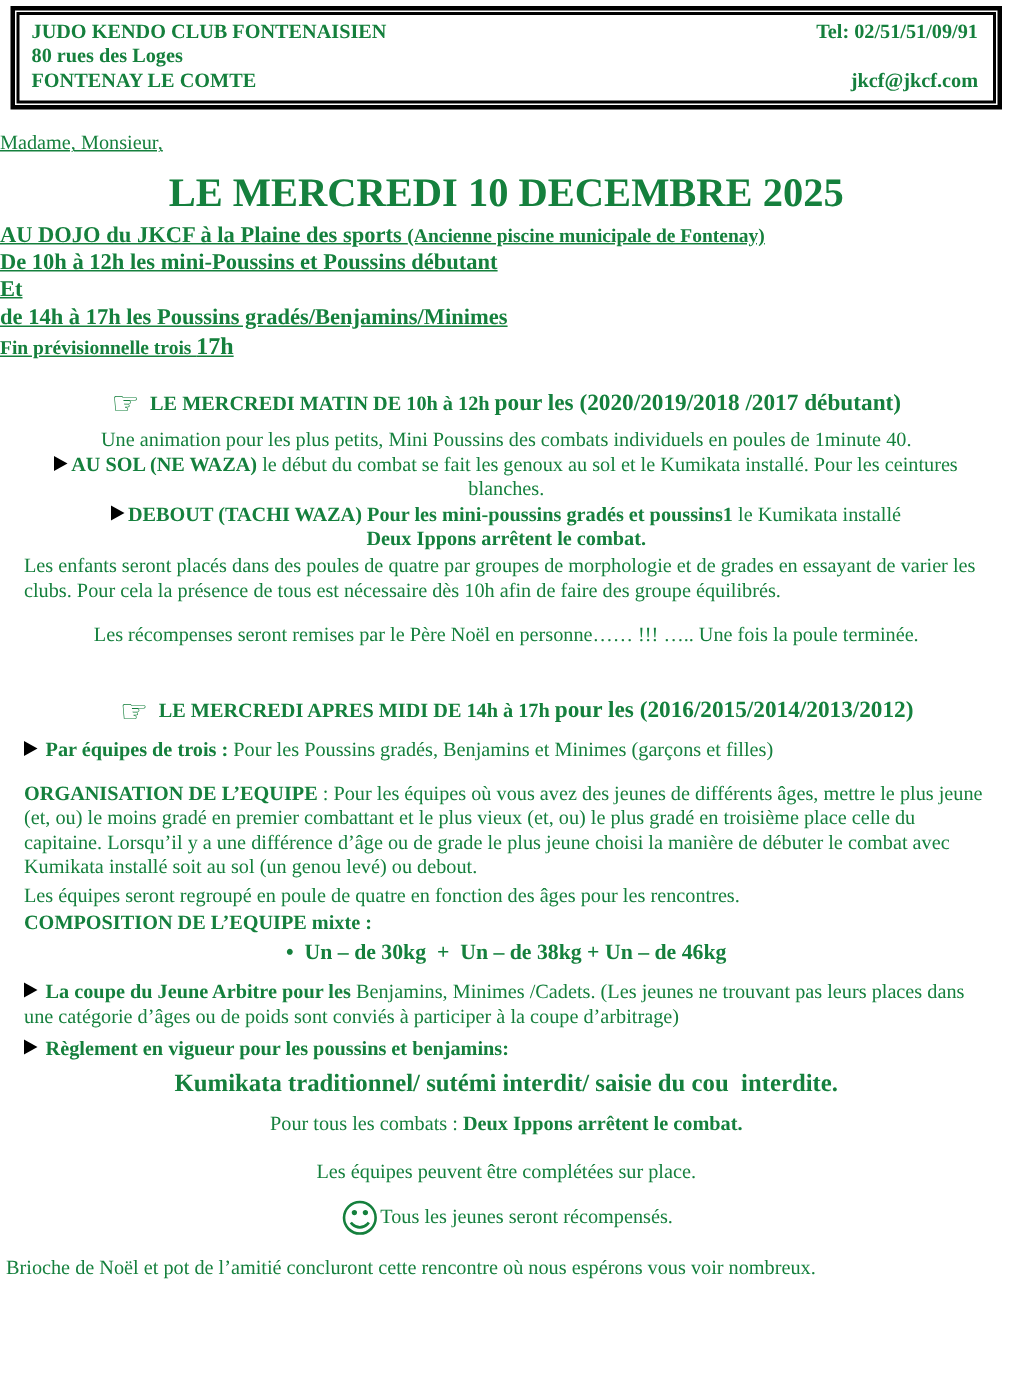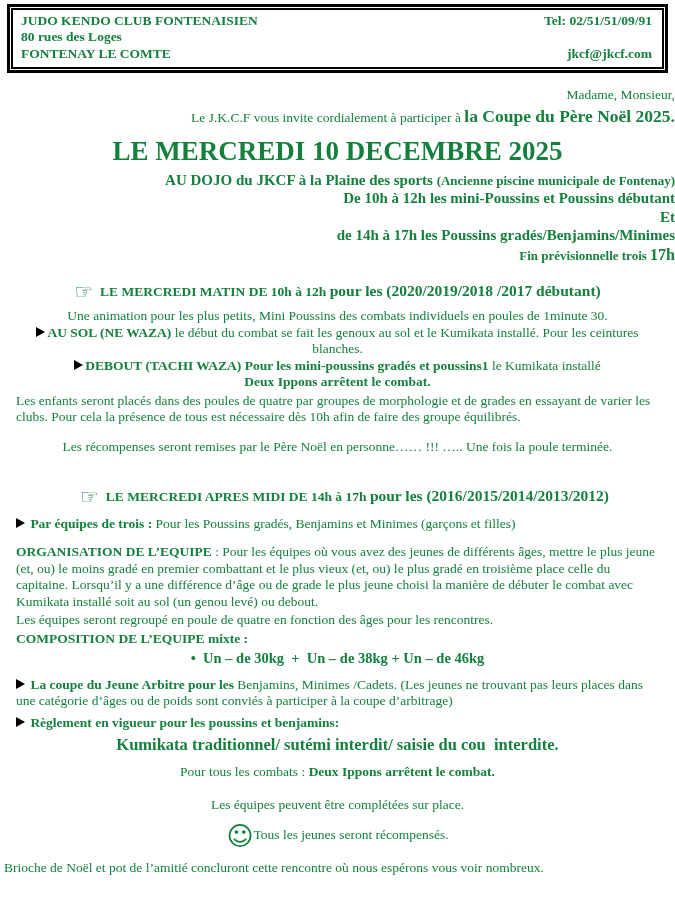--- a/index.html
+++ b/index.html
@@ -11,21 +11,21 @@
   }
   
   .letterhead { margin: 4px 7px 14px 7px; border: 3px solid #000; padding: 1px; }
   .letterhead-inner {
     border: 2px solid #000; padding: 3px 10px 5px 8px;
     display: flex; justify-content: space-between;
     font-weight: bold; font-size: 13.5px;
   }
   .lh-right { display: flex; flex-direction: column; justify-content: space-between; text-align: right; }
   
-  .center { text-align: right; }
+  .center { text-align: left; text-decoration: underline; }
   .salutation { margin: 8px 0 2px; }
   .invite { margin: 0 0 4px; }
   .invite-event { font-size: 17.5px; font-weight: bold; }
   .main-title { font-size: 27px; font-weight: bold; text-align: center; margin: 8px 0 3px; }
   .venue { font-weight: bold; font-size: 15px; margin: 0; }
   .venue-note { font-size: 13px; }
   .sched { font-weight: bold; font-size: 15px; margin: 0; }
   .fin { font-weight: bold; font-size: 13px; margin: 1px 0 0; }
   .fin-time { font-size: 16px; }
   
@@ -68,34 +68,33 @@
         <div>FONTENAY LE COMTE</div>
       </div>
       <div class="lh-right">
         <div>Tel: 02/51/51/09/91</div>
         <div>jkcf@jkcf.com</div>
       </div>
     </div>
   </div>
 
   <p class="center salutation">Madame, Monsieur,</p>
-  <p class="center invite"><span>Le J.K.C.F vous invite cordialement à participer à </span><span class="invite-event">la Coupe du Père Noël 2025.</span></p>
 
   <div class="main-title">LE MERCREDI 10 DECEMBRE 2025</div>
 
   <p class="center venue"><span>AU DOJO du JKCF à la Plaine des sports </span><span class="venue-note">(Ancienne piscine municipale de Fontenay)</span></p>
   <p class="center sched">De 10h à 12h les mini-Poussins et Poussins débutant</p>
   <p class="center sched">Et</p>
   <p class="center sched">de 14h à 17h les Poussins gradés/Benjamins/Minimes</p>
   <p class="center fin"><span>Fin prévisionnelle trois </span><span class="fin-time">17h</span></p>
 
   <div class="section-head">
     <span class="pointer">☞</span><span class="sh-main">LE MERCREDI MATIN DE 10h à 12h </span><span class="sh-group"> pour les (2020/2019/2018 /2017 débutant)</span>
   </div>
-  <p class="center-line">Une animation pour les plus petits, Mini Poussins des combats individuels en poules de 1minute 30.</p>
+  <p class="center-line">Une animation pour les plus petits, Mini Poussins des combats individuels en poules de 1minute 40.</p>
   <p class="center-line"><span class="tri"></span><span class="bold">AU SOL (NE WAZA)</span><span> le début du combat se fait les genoux au sol et le Kumikata installé. Pour les ceintures blanches.</span></p>
   <p class="center-line"><span class="tri"></span><span class="bold">DEBOUT (TACHI WAZA) Pour les mini-poussins gradés et poussins1</span><span> le Kumikata installé</span></p>
   <p class="center-line bold">Deux Ippons arrêtent le combat.</p>
   <p class="para">Les enfants seront placés dans des poules de quatre par groupes de morphologie et de grades en essayant de varier les clubs. Pour cela la présence de tous est nécessaire dès 10h afin de faire des groupe équilibrés.</p>
   <p class="center-line rewards">Les récompenses seront remises par le Père Noël en personne…… !!! ….. Une fois la poule terminée.</p>
 
   <div class="section-head afternoon">
     <span class="pointer">☞</span><span class="sh-main">LE MERCREDI APRES MIDI DE 14h à 17h </span><span class="sh-group"> pour les (2016/2015/2014/2013/2012)</span>
   </div>
   <p class="arrow-line"><span class="tri"></span><span class="bold"> Par équipes de trois :</span><span> Pour les Poussins gradés, Benjamins et Minimes (garçons et filles)</span></p>

